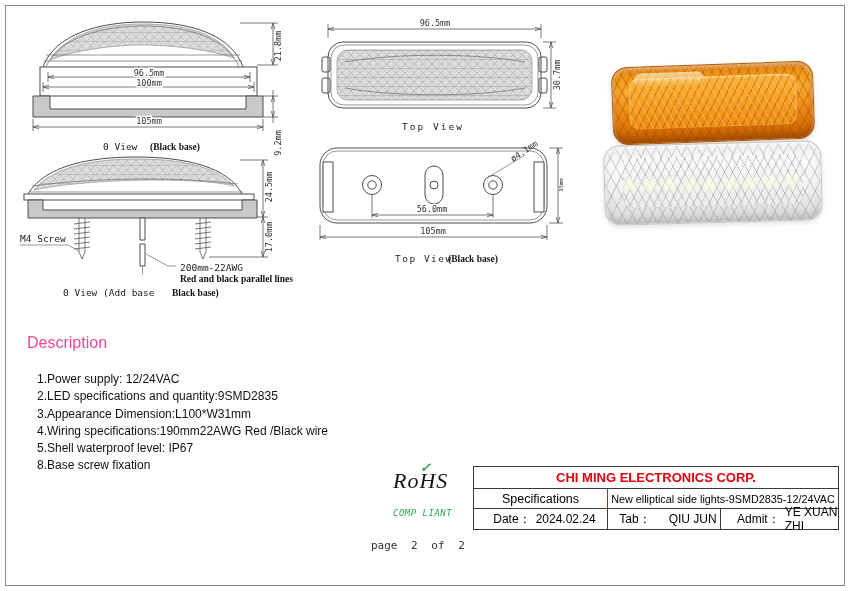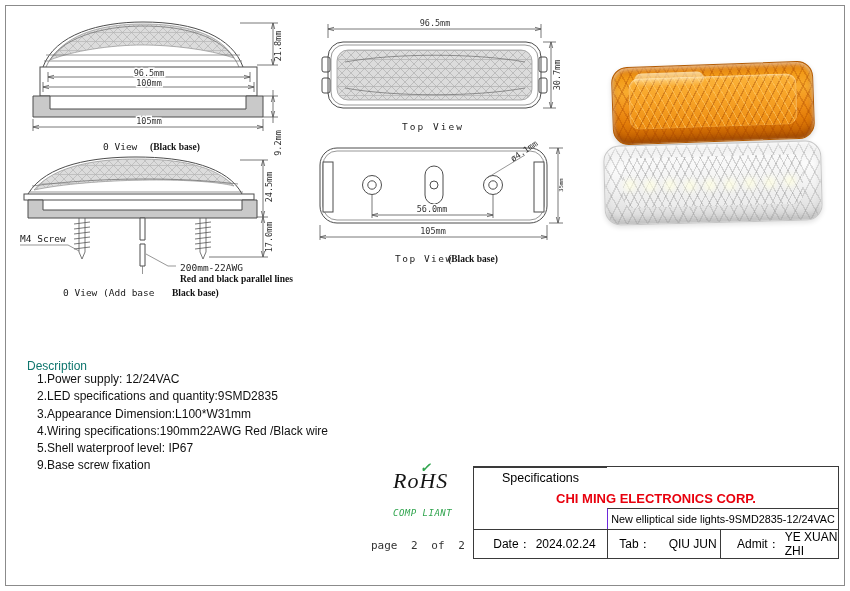--- a/index.html
+++ b/index.html
@@ -51,21 +51,21 @@
       linear-gradient(180deg,#fafafa,#ececec);}
   .leds{position:absolute;left:24px;top:38px;width:2px;height:2px;border-radius:50%;
     background:rgba(255,255,235,.95);
     box-shadow:0 0 6px 4px rgba(255,255,225,.95), 20px 1px 6px 4px rgba(255,255,225,.95),
       40px 1px 6px 4px rgba(255,255,225,.95), 60px 2px 6px 4px rgba(255,255,225,.95),
       80px 2px 6px 4px rgba(255,255,225,.95), 100px 2px 6px 4px rgba(255,255,225,.95),
       120px 1px 6px 4px rgba(255,255,225,.95), 140px 1px 6px 4px rgba(255,255,225,.95),
       160px 0 6px 4px rgba(255,255,225,.95);}
 
   
-  .desc-title{position:absolute;left:27px;top:359px;font-size:12px;color:#0f766e;}
+  .desc-title{position:absolute;left:27px;top:334px;font-size:16px;color:#ec4899;}
   .desc-items{position:absolute;left:37px;top:371px;font-size:12px;line-height:17.3px;color:#111;}
 
   
   .rohs{position:absolute;left:393px;top:468px;width:76px;text-align:left;font-style:italic;}
   .rohs-name{font-family:"Liberation Serif",serif;font-size:22px;color:#151515;letter-spacing:1px;position:relative;}
   .rohs-check{position:absolute;left:27px;top:-8px;color:#2fa44d;font-size:13px;font-weight:bold;}
   .rohs-compliant{margin-top:14px;font-family:"DejaVu Sans Mono",monospace;font-size:9px;color:#2fa44d;letter-spacing:.5px;}
 
   
   .tblock{position:absolute;left:473px;top:466px;width:364px;border:1px solid #3a3a3a;
@@ -214,34 +214,34 @@
     <div class="leds"></div>
   </div>
 
   <div class="desc-title">Description</div>
   <div class="desc-items">
     <div>1.Power supply: 12/24VAC</div>
     <div>2.LED specifications and quantity:9SMD2835</div>
     <div>3.Appearance Dimension:L100*W31mm</div>
     <div>4.Wiring specifications:190mm22AWG Red /Black wire</div>
     <div>5.Shell waterproof level: IP67</div>
-    <div>9.Base screw fixation</div>
+    <div>8.Base screw fixation</div>
   </div>
 
   <div class="rohs">
     <div class="rohs-name">
       <span>RoHS</span>
       <span class="rohs-check">✓</span>
     </div>
     <div class="rohs-compliant">COMP LIANT</div>
   </div>
 
   <div class="tblock">
+    <div class="tb-cell tb-company">CHI MING ELECTRONICS CORP.</div>
     <div class="tb-cell tb-spec">Specifications</div>
-    <div class="tb-cell tb-company">CHI MING ELECTRONICS CORP.</div>
     <div class="tb-cell tb-product">New elliptical side lights-9SMD2835-12/24VAC</div>
     <div class="tb-cell tb-date">
       <span>Date：</span>
       <span>2024.02.24</span>
     </div>
     <div class="tb-cell tb-tab">
       <span>Tab：</span>
       <span>QIU JUN</span>
     </div>
     <div class="tb-cell tb-admit">

